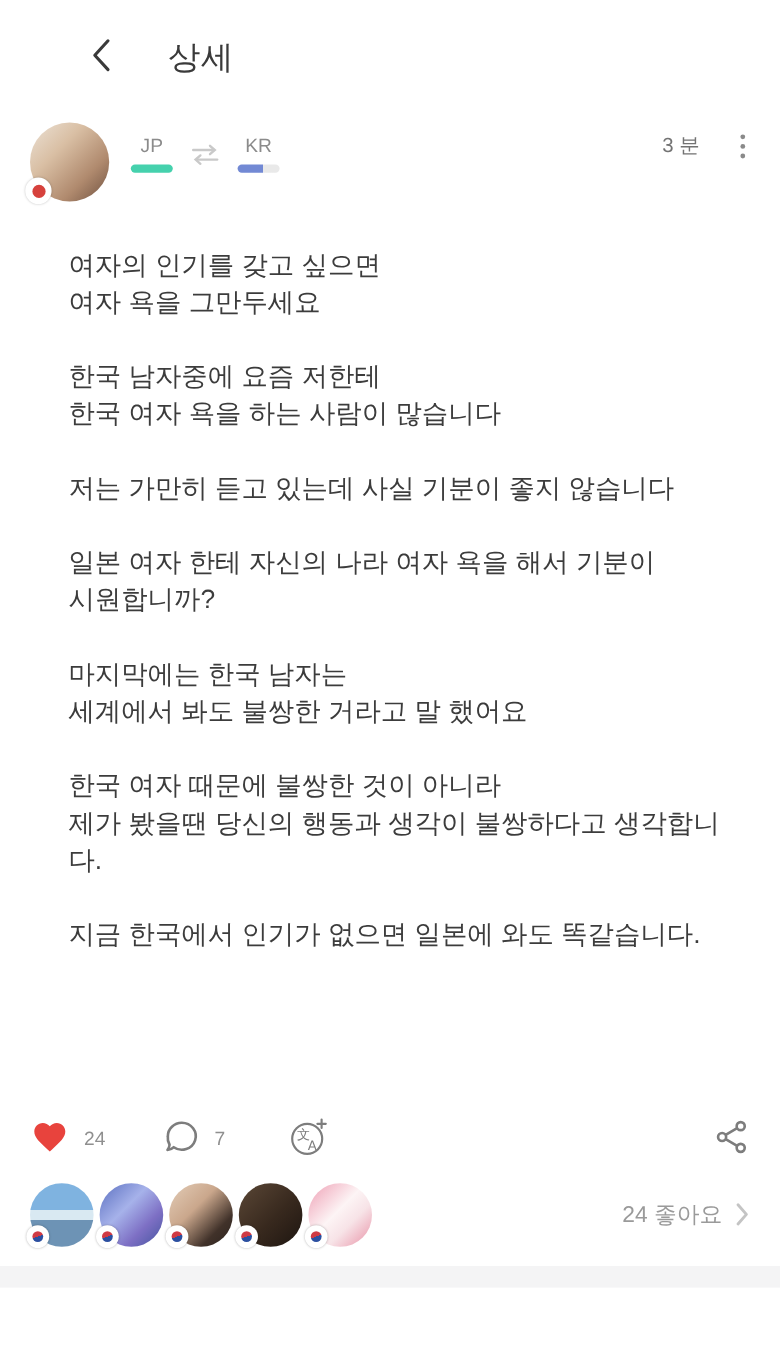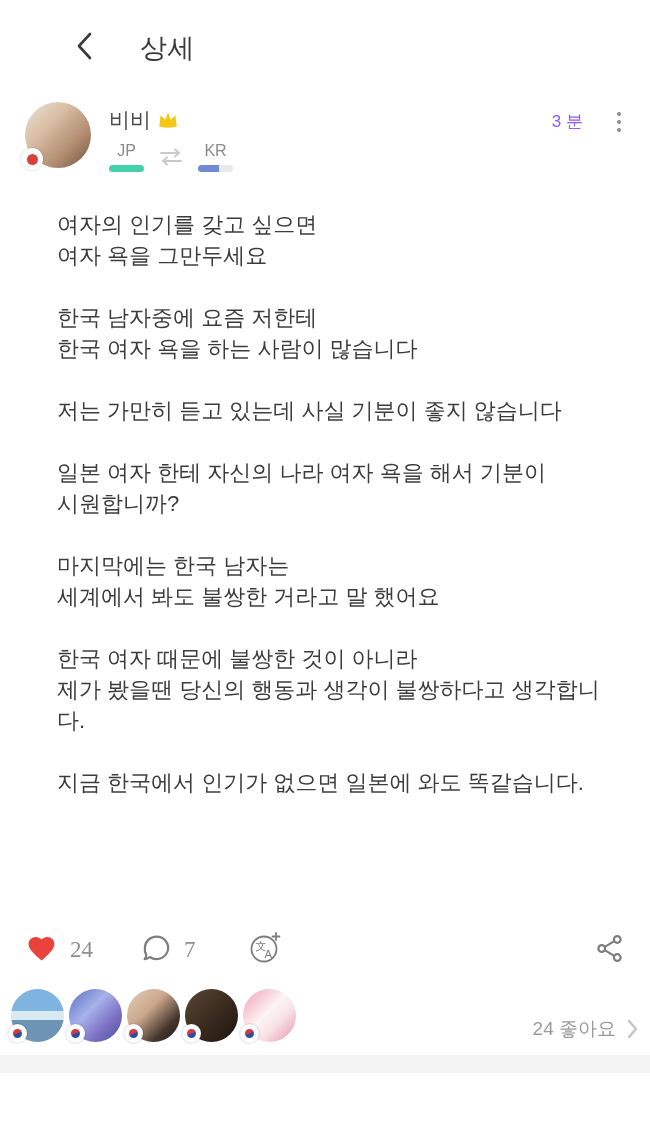--- a/index.html
+++ b/index.html
@@ -44,49 +44,49 @@
   .user-name { font-size: 21px; color: #4a4a4a; font-weight: 500; }
   .crown { margin-left: 5px; display: flex; }
   .lang-line { display: flex; align-items: flex-start; margin-top: 8px; }
   .lang-block { display: flex; flex-direction: column; align-items: center; }
   .lang-label { font-size: 16px; color: #8b8b8b; }
   .lang-bar { width: 35px; height: 7px; border-radius: 4px; margin-top: 5px; }
   .bar-jp { background: #45d1ad; }
   .bar-kr { background: linear-gradient(90deg, #7289d4 0 60%, #e9e9e9 60% 100%); }
   .swap-arrows { margin: 6px 14px 0 14px; display: flex; }
   .meta-right { margin-left: auto; display: flex; align-items: flex-start; padding-top: 8px; }
-  .timestamp { font-size: 17px; color: #8b5cf6; }
+  .timestamp { font-size: 17px; color: #737373; }
   .kebab { margin-left: 30px; display: flex; flex-direction: column; gap: 4px; padding: 2px 4px; cursor: pointer; }
   .kebab i { width: 4px; height: 4px; border-radius: 50%; background: #8a8a8a; display: block; }
 
   
   .post-body {
     padding: 0 25px; margin-top: 37px;
     font-size: 22px; line-height: 31px; color: #3c3c3c;
     white-space: pre-line;
     margin-left: 32px;
   }
 
   
   .action-bar {
     position: absolute; left: 0; right: 0; top: 928px;
     display: flex; align-items: center;
     padding: 0 25px; height: 44px;
   }
   .action-item { display: flex; align-items: center; cursor: pointer; }
-  .action-count { font-size: 23px; color: #8f8f8f; margin-left: 12px; font-family: Liberation Serif, serif; }
+  .action-count { font-size: 16px; color: #8f8f8f; margin-left: 12px; }
   .action-comment { margin-left: 48px; }
   .action-translate { margin-left: 52px; }
   .action-share { margin-left: auto; }
 
   
   .likers-row {
     position: absolute; left: 0; right: 0; top: 982px;
-    display: flex; align-items: flex-end;
-    padding: 0 11px; height: 60px;
+    display: flex; align-items: center;
+    padding: 0 25px; height: 60px;
   }
   .liker { position: relative; width: 53px; height: 53px; margin-right: 5px; flex: 0 0 auto; }
   .liker .pic { width: 53px; height: 53px; border-radius: 50%; }
   .pic-1 { background: linear-gradient(180deg, #7fb3e0 0 42%, #d9e9f2 42% 58%, #6d93b5 58% 100%); }
   .pic-2 { background: linear-gradient(135deg, #5a6fc0 0%, #a6b2ea 40%, #7d6fc4 70%, #43549e 100%); }
   .pic-3 { background: linear-gradient(135deg, #e3cdb8 0%, #caa78c 40%, #41322a 75%, #2a211c 100%); }
   .pic-4 { background: linear-gradient(135deg, #5a4736 0%, #38291e 55%, #1d1510 100%); }
   .pic-5 { background: linear-gradient(135deg, #ee9fb4 0%, #fdf4f5 45%, #f7e3e7 65%, #e890a5 100%); }
   .kr-badge {
     position: absolute; left: -3px; bottom: -1px;
@@ -125,28 +125,20 @@
 </div>
 
 <div class="user-row">
   <div class="avatar-wrap">
     <div class="avatar"></div>
     <div class="flag-badge">
         <span class="jp-dot"></span>
       </div>
   </div>
   <div class="user-info">
-    <div class="name-line">
-      <span class="user-name">비비</span>
-      <span class="crown">
-        <svg width="24" height="22" viewBox="0 0 24 22">
-            <path d="M3.2 17.5 L4.6 6.5 L9.4 10.8 L12 3.6 L14.6 10.8 L19.4 6.5 L20.8 17.5 Q12 20.2 3.2 17.5 Z" fill="#f3c713"></path>
-          </svg>
-      </span>
-    </div>
     <div class="lang-line">
       <div class="lang-block">
         <span class="lang-label">JP</span>
         <span class="lang-bar bar-jp"></span>
       </div>
       <span class="swap-arrows">
         <svg width="26" height="18" viewBox="0 0 26 18">
             <g stroke="#c9c9c9" stroke-width="2" fill="none" stroke-linecap="round">
               <path d="M3 5 H20"></path>
               <path d="M17 1.5 L21 5 L17 8.5"></path>

